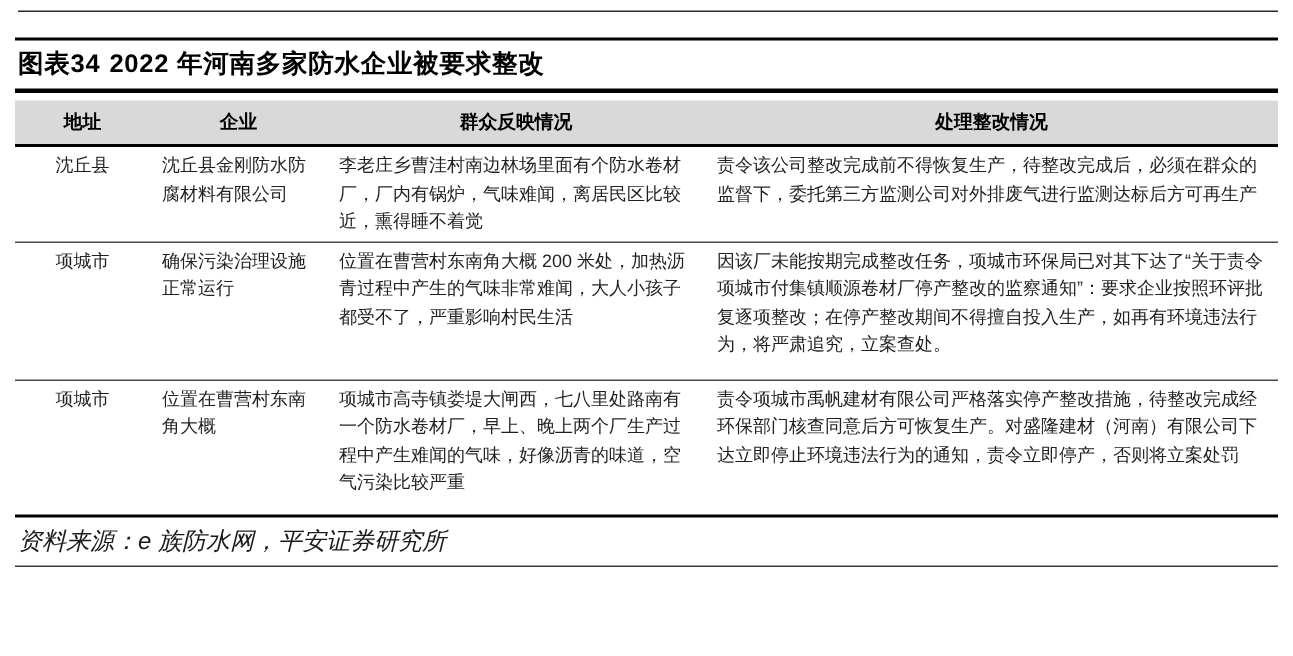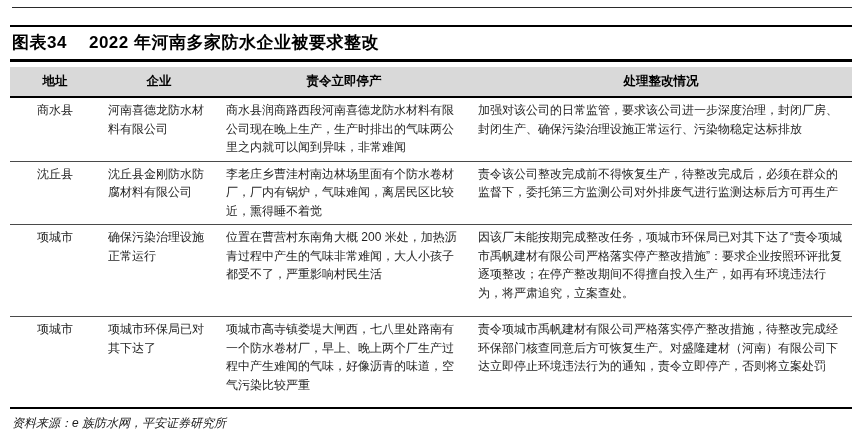--- a/index.html
+++ b/index.html
@@ -21,21 +21,21 @@
   .chart-title-bar {
     margin-top: 17px;
     border-top: 2px solid #000;
     border-bottom: 3px solid #000;
     padding: 4px 2px 5px 2px;
     font-weight: bold;
     font-size: 17px;
     color: #000;
     letter-spacing: 0.5px;
   }
-  .chart-title-bar .figure-label { margin-right: 22px; }
+  .chart-title-bar .figure-label { margin-right: 6px; }
 
   table.rect-table {
     margin-top: 5px;
     width: 842px;
     border-collapse: collapse;
     table-layout: fixed;
     font-size: 12px;
   }
   .col-addr      { width: 90px; }
   .col-comp      { width: 118px; }
@@ -62,21 +62,21 @@
   td.addr-cell { text-align: center; vertical-align: middle; }
   td.comp-cell { vertical-align: middle; padding-right: 14px; }
   td.complaint-cell { padding-right: 12px; }
   tr.r1 { height: 57px; }
   tr.r2 { height: 62px; }
   tr.r3 { height: 92px; }
   tr.r4 { height: 91px; }
 
   .source-note {
     font-style: italic;
-    font-size: 12px;
+    font-size: 16px;
     color: #1a1a1a;
     padding: 6px 2px 5px 2px;
     border-bottom: 1px solid #3a3a3a;
   }
 </style>
 </head>
 <body>
 
 <div class="page">
 
@@ -90,46 +90,40 @@
     <colgroup>
       <col class="col-addr">
         <col class="col-comp">
         <col class="col-complaint">
         <col class="col-action">
     </colgroup>
     <thead>
       <tr>
         <th>地址</th>
         <th>企业</th>
-        <th>责令立即停产</th>
+        <th>群众反映情况</th>
         <th>处理整改情况</th>
       </tr>
     </thead>
     <tbody>
-      <tr class="r1">
-        <td class="addr-cell">商水县</td>
-        <td class="comp-cell">河南喜德龙防水材料有限公司</td>
-        <td class="complaint-cell">商水县润商路西段河南喜德龙防水材料有限公司现在晚上生产，生产时排出的气味两公里之内就可以闻到异味，非常难闻</td>
-        <td class="action-cell">加强对该公司的日常监管，要求该公司进一步深度治理，封闭厂房、封闭生产、确保污染治理设施正常运行、污染物稳定达标排放</td>
-      </tr>
       <tr class="r2">
         <td class="addr-cell">沈丘县</td>
         <td class="comp-cell">沈丘县金刚防水防腐材料有限公司</td>
         <td class="complaint-cell">李老庄乡曹洼村南边林场里面有个防水卷材厂，厂内有锅炉，气味难闻，离居民区比较近，熏得睡不着觉</td>
         <td class="action-cell">责令该公司整改完成前不得恢复生产，待整改完成后，必须在群众的监督下，委托第三方监测公司对外排废气进行监测达标后方可再生产</td>
       </tr>
       <tr class="r3">
         <td class="addr-cell">项城市</td>
         <td class="comp-cell">确保污染治理设施正常运行</td>
         <td class="complaint-cell">位置在曹营村东南角大概 200 米处，加热沥青过程中产生的气味非常难闻，大人小孩子都受不了，严重影响村民生活</td>
-        <td class="action-cell">因该厂未能按期完成整改任务，项城市环保局已对其下达了“责令项城市禹帆建材有限公司严格落实停产整改措施”：要求企业按照环评批复逐项整改；在停产整改期间不得擅自投入生产，如再有环境违法行为，将严肃追究，立案查处。</td>
+        <td class="action-cell">因该厂未能按期完成整改任务，项城市环保局已对其下达了“关于责令项城市付集镇顺源卷材厂停产整改的监察通知”：要求企业按照环评批复逐项整改；在停产整改期间不得擅自投入生产，如再有环境违法行为，将严肃追究，立案查处。</td>
       </tr>
       <tr class="r4">
         <td class="addr-cell">项城市</td>
-        <td class="comp-cell">项城市环保局已对其下达了</td>
+        <td class="comp-cell">位置在曹营村东南角大概</td>
         <td class="complaint-cell">项城市高寺镇娄堤大闸西，七八里处路南有一个防水卷材厂，早上、晚上两个厂生产过程中产生难闻的气味，好像沥青的味道，空气污染比较严重</td>
         <td class="action-cell">责令项城市禹帆建材有限公司严格落实停产整改措施，待整改完成经环保部门核查同意后方可恢复生产。对盛隆建材（河南）有限公司下达立即停止环境违法行为的通知，责令立即停产，否则将立案处罚</td>
       </tr>
     </tbody>
   </table>
 
   <div class="source-note">资料来源：e 族防水网，平安证券研究所</div>
 
 </div>
 

